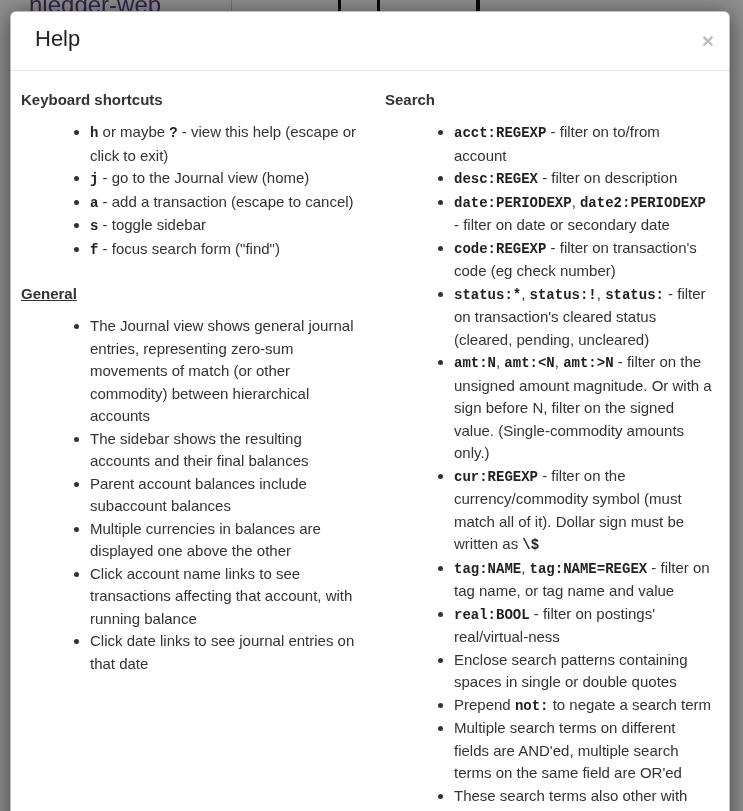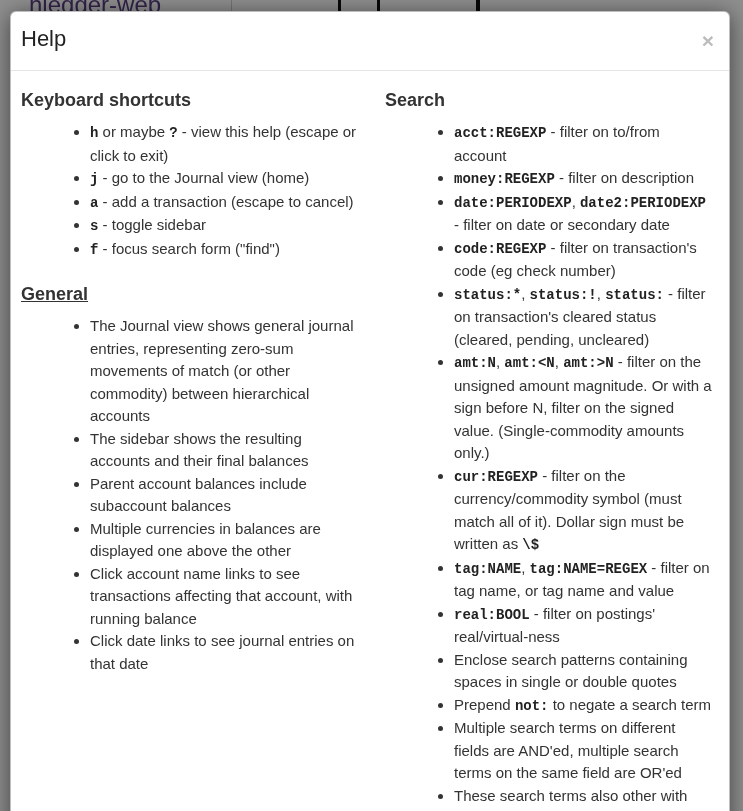--- a/index.html
+++ b/index.html
@@ -37,21 +37,21 @@
   
   .modal {
     position:absolute; left:10px; top:11px; width:720px;
     background:#fff;
     border:1px solid rgba(0,0,0,0.25);
     border-radius:6px;
     box-shadow:0 3px 22px rgba(0,0,0,0.55);
   }
   .modal-header {
     position:relative;
-    padding:14px 15px 18px 10px;
+    padding:14px 15px 18px 24px;
     border-bottom:1px solid #e5e5e5;
   }
   .modal-title {
     font-size:22px; line-height:26px; color:#222; font-weight:normal;
   }
   .close-btn {
     position:absolute; top:18px; right:15px;
     background:none; border:none; cursor:pointer;
     font-size:21px; line-height:21px; font-weight:bold;
     color:#bcbcbc;
@@ -59,21 +59,21 @@
   }
   .modal-body {
     display:flex;
     padding:20px 0 26px 0;
   }
   .col { width:50%; }
   .col-left  { padding:0 12px 0 10px; }
   .col-right { padding:0 16px 0 15px; }
 
   .section-heading {
-    font-size:18px; font-weight:bold; color:#333; line-height:18px;
+    font-size:15px; font-weight:bold; color:#333; line-height:18px;
     margin:0;
   }
   .section + .section .section-heading { margin-top:24px;text-decoration:underline; }
   .section ul {
     margin:12px 0 10px 0;
     padding-left:28px;
   }
   .section li {
     font-size:15px; line-height:22.5px; color:#333;margin-left:41px;
   }
@@ -122,21 +122,21 @@
             <li>Click account name links to see transactions affecting that account, with running balance</li>
             <li>Click date links to see journal entries on that date</li>
           </ul>
         </div>
       </div>
     <div class="col col-right">
         <div class="section">
           <h2 class="section-heading">Search</h2>
           <ul>
             <li><code>acct:REGEXP</code> - filter on to/from account</li>
-            <li><code>money:REGEXP</code> - filter on description</li>
+            <li><code>desc:REGEX</code> - filter on description</li>
             <li><code>date:PERIODEXP</code>, <code>date2:PERIODEXP</code> - filter on date or secondary date</li>
             <li><code>code:REGEXP</code> - filter on transaction's code (eg check number)</li>
             <li><code>status:*</code>, <code>status:!</code>, <code>status:</code> - filter on transaction's cleared status (cleared, pending, uncleared)</li>
             <li><code>amt:N</code>, <code>amt:&lt;N</code>, <code>amt:&gt;N</code> - filter on the unsigned amount magnitude. Or with a sign before N, filter on the signed value. (Single-commodity amounts only.)</li>
             <li><code>cur:REGEXP</code> - filter on the currency/commodity symbol (must match all of it). Dollar sign must be written as <code>\$</code></li>
             <li><code>tag:NAME</code>, <code>tag:NAME=REGEX</code> - filter on tag name, or tag name and value</li>
             <li><code>real:BOOL</code> - filter on postings' real/virtual-ness</li>
             <li>Enclose search patterns containing spaces in single or double quotes</li>
             <li>Prepend <code>not:</code> to negate a search term</li>
             <li>Multiple search terms on different fields are AND'ed, multiple search terms on the same field are OR'ed</li>

